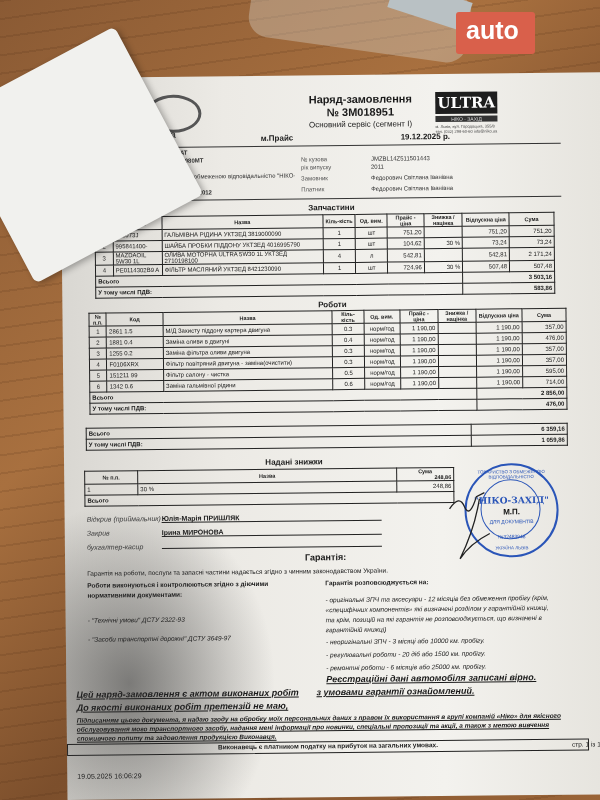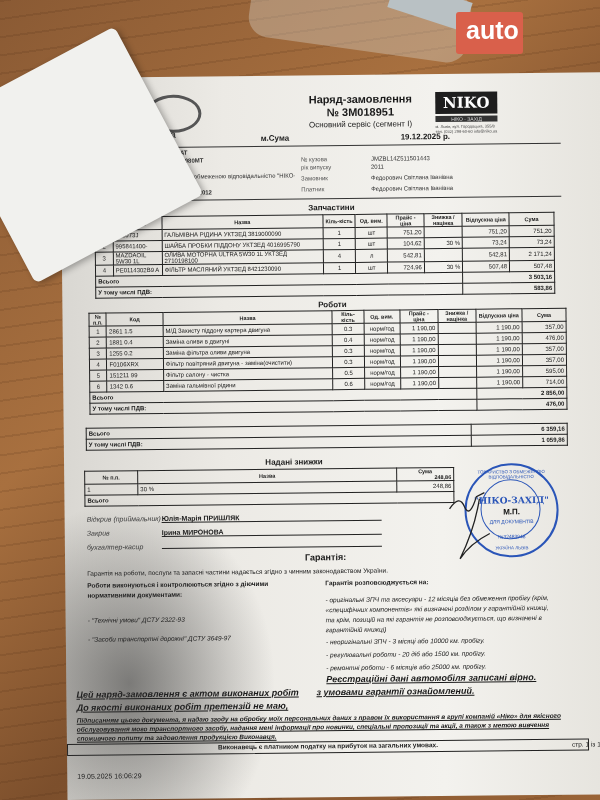--- a/index.html
+++ b/index.html
@@ -7,21 +7,21 @@
     width:600px; height:800px; overflow:hidden; position:relative;
     background: linear-gradient(135deg,#8a5a34 0%,#a8703f 35%,#7c4f2c 60%,#9a6437 100%);
     font-family:"Liberation Sans", sans-serif; color:#1a1a1a;
   }
   .wood-grain { position:absolute; inset:0;
     background: repeating-linear-gradient(172deg, rgba(60,30,10,0.12) 0 2px, transparent 2px 18px); }
   .plastic { position:absolute; left:250px; top:-20px; width:220px; height:70px;
     background:rgba(220,220,215,0.35); border-radius:20px; transform:rotate(8deg); }
   .plastic2 { position:absolute; left:390px; top:-10px; width:80px; height:30px; background:#b9c1c4; transform:rotate(18deg); }
   .autoria { position:absolute; left:456px; top:12px; height:42px; display:flex; border-radius:3px; overflow:hidden; }
-  .autoria .a { background:#d9604b; color:#fff; font-size:25px; font-weight:bold; padding:4px 4px 0 10px; }
+  .autoria .a { background:#d9604b; color:#fff; font-size:25px; font-weight:bold; padding:4px 16px 0 10px; }
   .autoria .r { background:#2c5563; color:#e8ecee; font-family:"DejaVu Serif", serif; font-size:20px; font-weight:bold; padding:8px 6px 0 8px; position:relative; }
   .autoria .r small { position:absolute; right:6px; bottom:2px; font-size:7px; font-family:"Liberation Sans", sans-serif; }
 
   .paper { position:absolute; left:60px; top:78px; width:540px; height:722px;
     background:linear-gradient(90deg,#d9d7d2 0%,#eceae5 30%,#f3f2ee 70%,#e6e4de 100%);
     transform:rotate(-0.6deg); transform-origin:0 0; }
   .shadow { position:absolute; left:0; top:420px; width:210px; height:310px;
     background:radial-gradient(ellipse at 30% 60%, rgba(40,40,40,0.55), rgba(40,40,40,0) 70%); }
   .tissue { position:absolute; left:-20px; top:60px; width:190px; height:190px; background:#f1f1ee;
     transform:rotate(-28deg); border-radius:6px; box-shadow:2px 3px 6px rgba(0,0,0,0.3); }
@@ -72,24 +72,24 @@
 </div>
 
 <div class="paper">
   <div class="logo-mazda"></div>
   <div class="logo-mazda-text">mazda</div>
   <div class="title">
     <div>Наряд-замовлення</div>
     <div>№ 3М018951</div>
   </div>
   <div class="subtitle">Основний сервіс (сегмент І)</div>
-  <div class="city">м.Сума</div>
+  <div class="city">м.Прайс</div>
   <div class="date">19.12.2025 р.</div>
   <div class="niko">
-    <div class="box">NIKO</div>
+    <div class="box">ULTRA</div>
     <div class="sub">НІКО - ЗАХІД</div>
     <div class="addr">м. Львів, вул. Городоцька, 355/8 тел. (032) 298-60-60 info@niko.ua</div>
   </div>
   <div class="hr" style="top:70px;"></div>
 
   <div class="info" style="left:60px;top:72px;width:190px;">
     <div style="font-weight:bold;">New Mazda 3 1.6 HB AT</div>
     <div><span class="k">Державний номер</span> <b>ВС6980МТ</b></div>
     <div style="font-weight:bold;">50 062 ( км.)</div>
     <div><span class="k">Виконавець</span> <span>Товариство з обмеженою відповідальністю "НІКО-ЗАХІД"</span></div>

